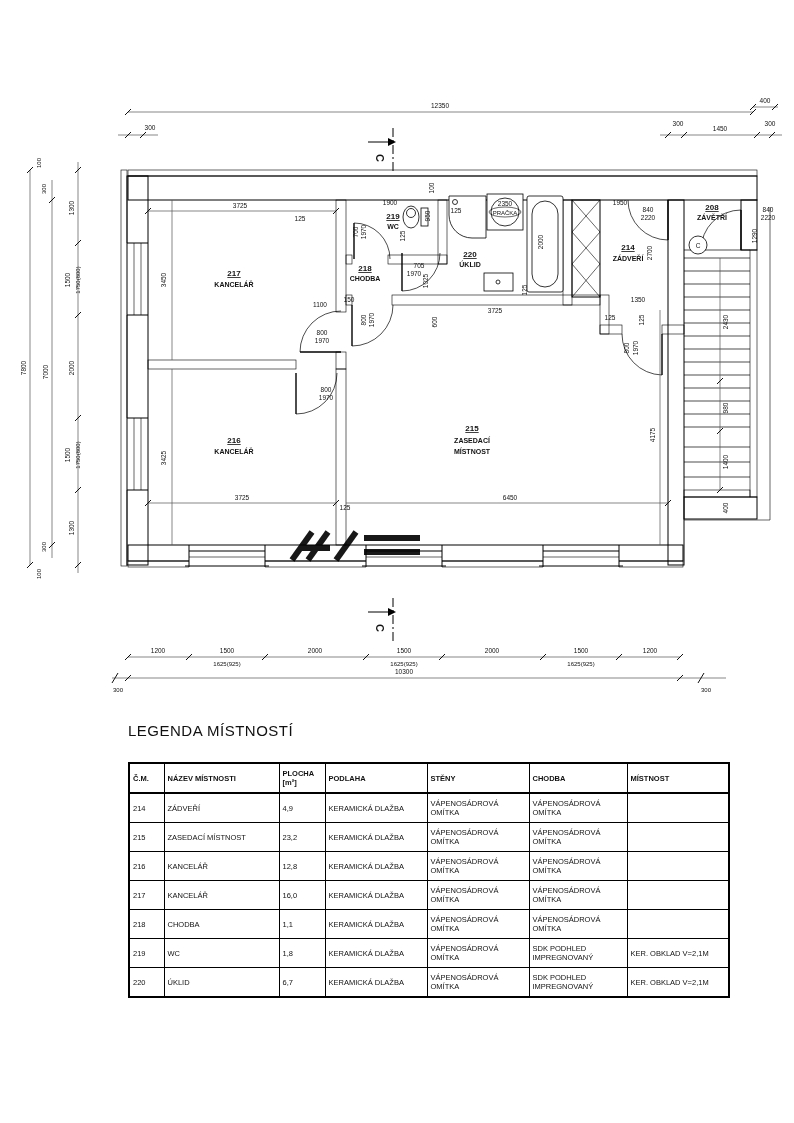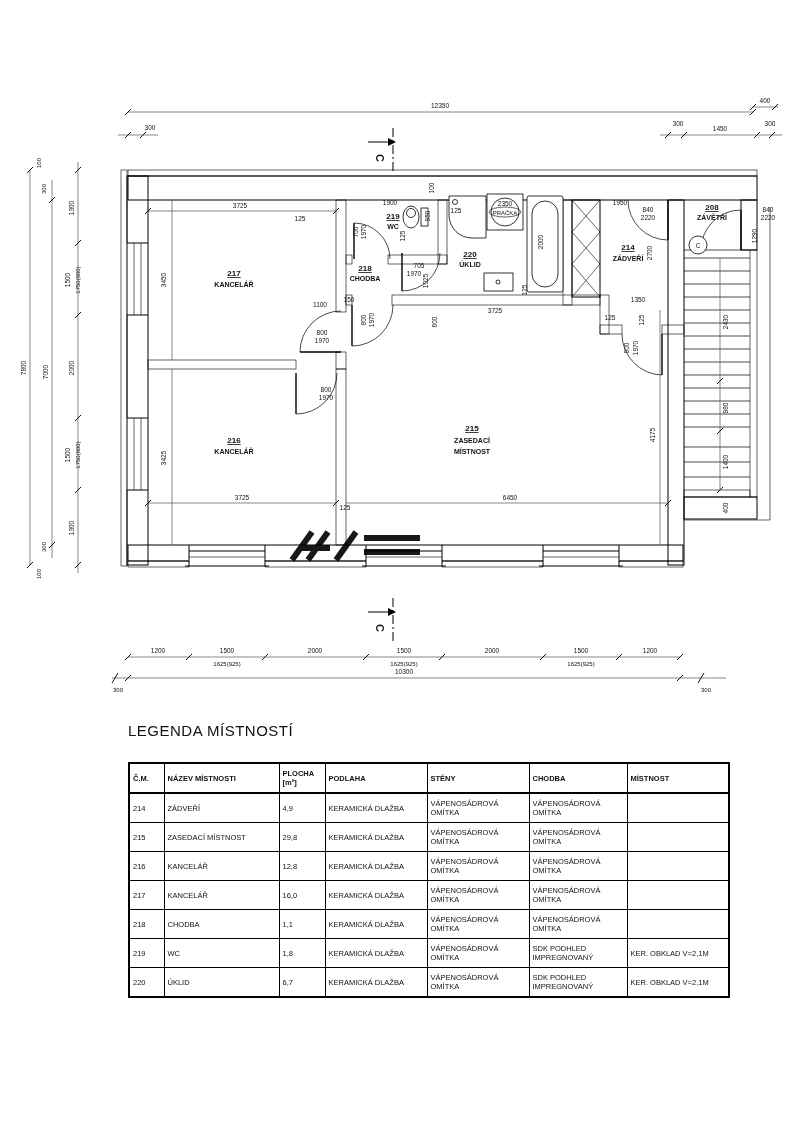--- a/index.html
+++ b/index.html
@@ -423,21 +423,21 @@
     <td>ZÁDVEŘÍ</td>
     <td class="pl">4,9</td>
     <td>KERAMICKÁ DLAŽBA</td>
     <td>VÁPENOSÁDROVÁ OMÍTKA</td>
     <td>VÁPENOSÁDROVÁ OMÍTKA</td>
     <td></td>
   </tr>
   <tr>
     <td class="cm">215</td>
     <td>ZASEDACÍ MÍSTNOST</td>
-    <td class="pl">29,8</td>
+    <td class="pl">23,2</td>
     <td>KERAMICKÁ DLAŽBA</td>
     <td>VÁPENOSÁDROVÁ OMÍTKA</td>
     <td>VÁPENOSÁDROVÁ OMÍTKA</td>
     <td></td>
   </tr>
   <tr>
     <td class="cm">216</td>
     <td>KANCELÁŘ</td>
     <td class="pl">12,8</td>
     <td>KERAMICKÁ DLAŽBA</td>

